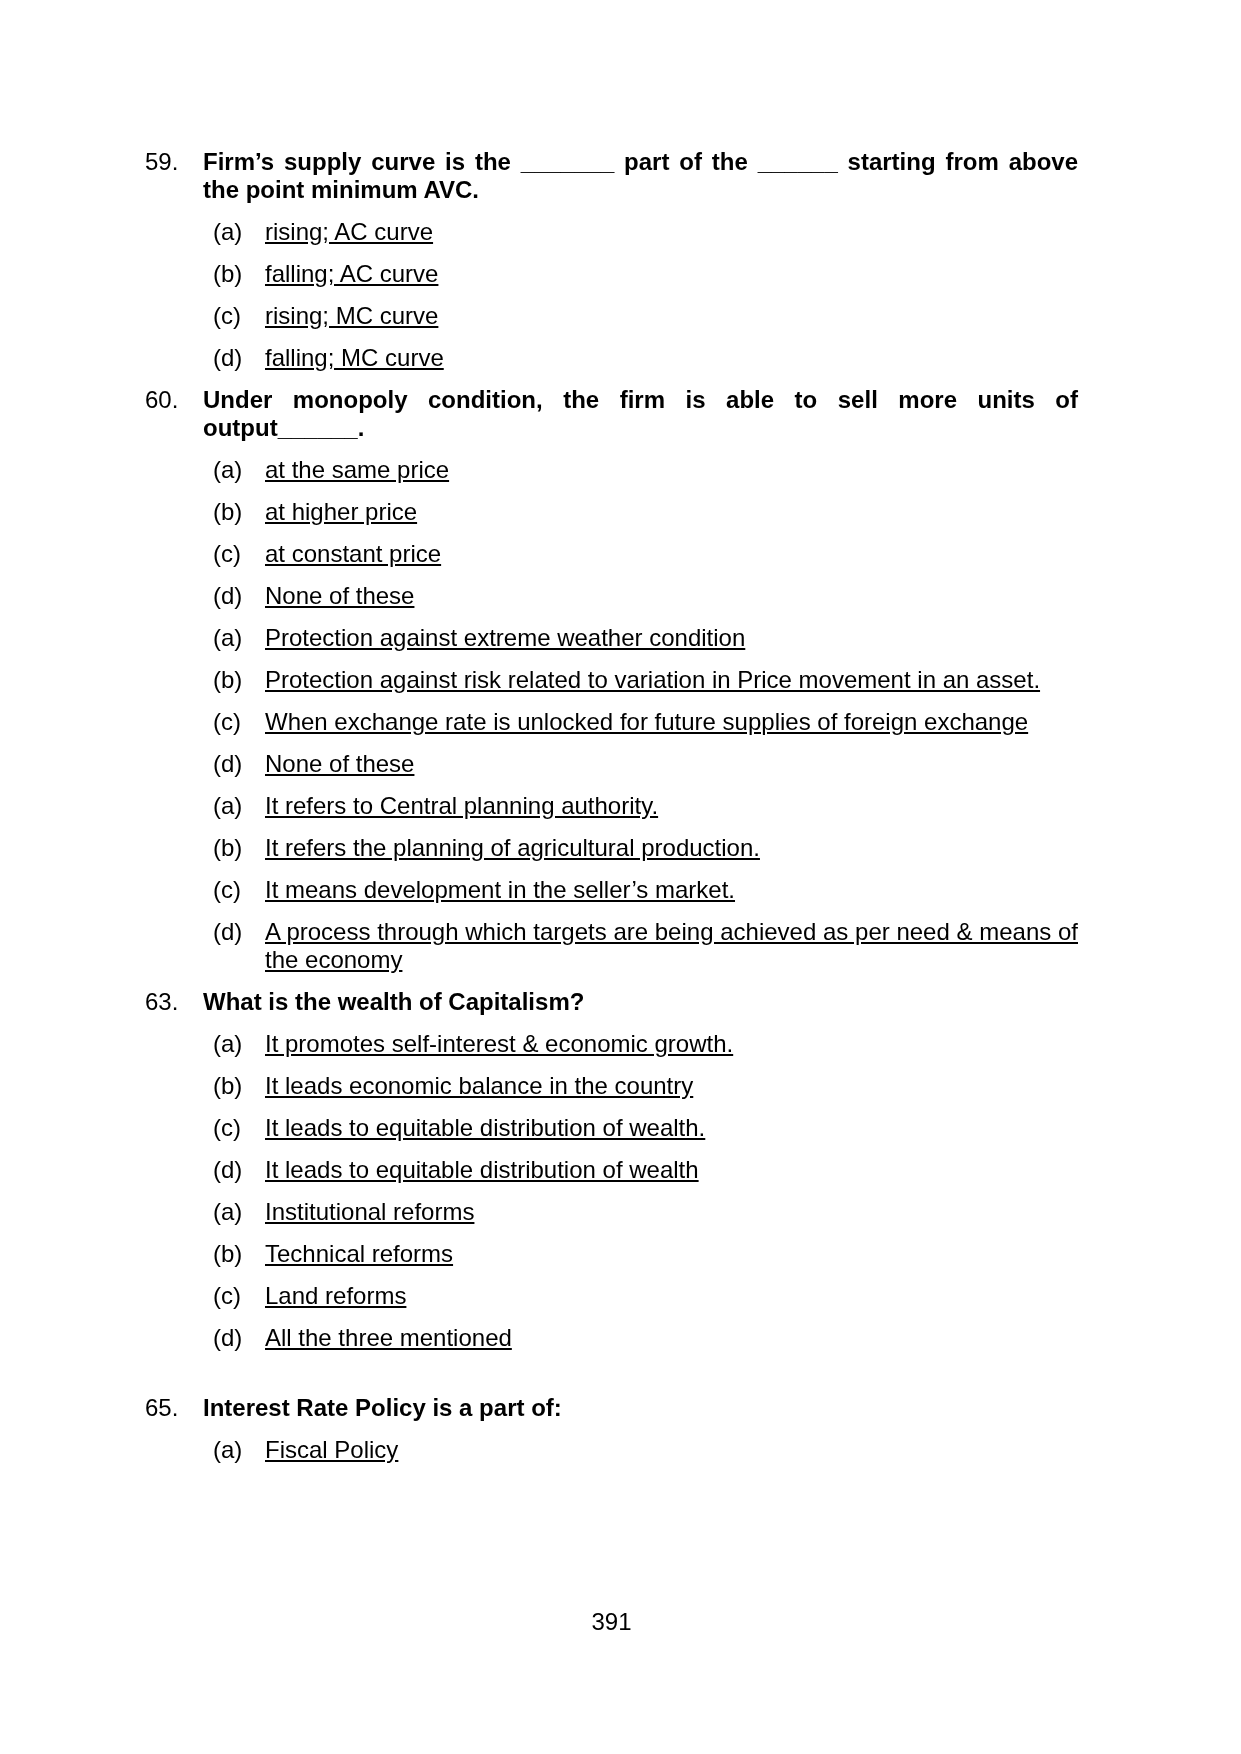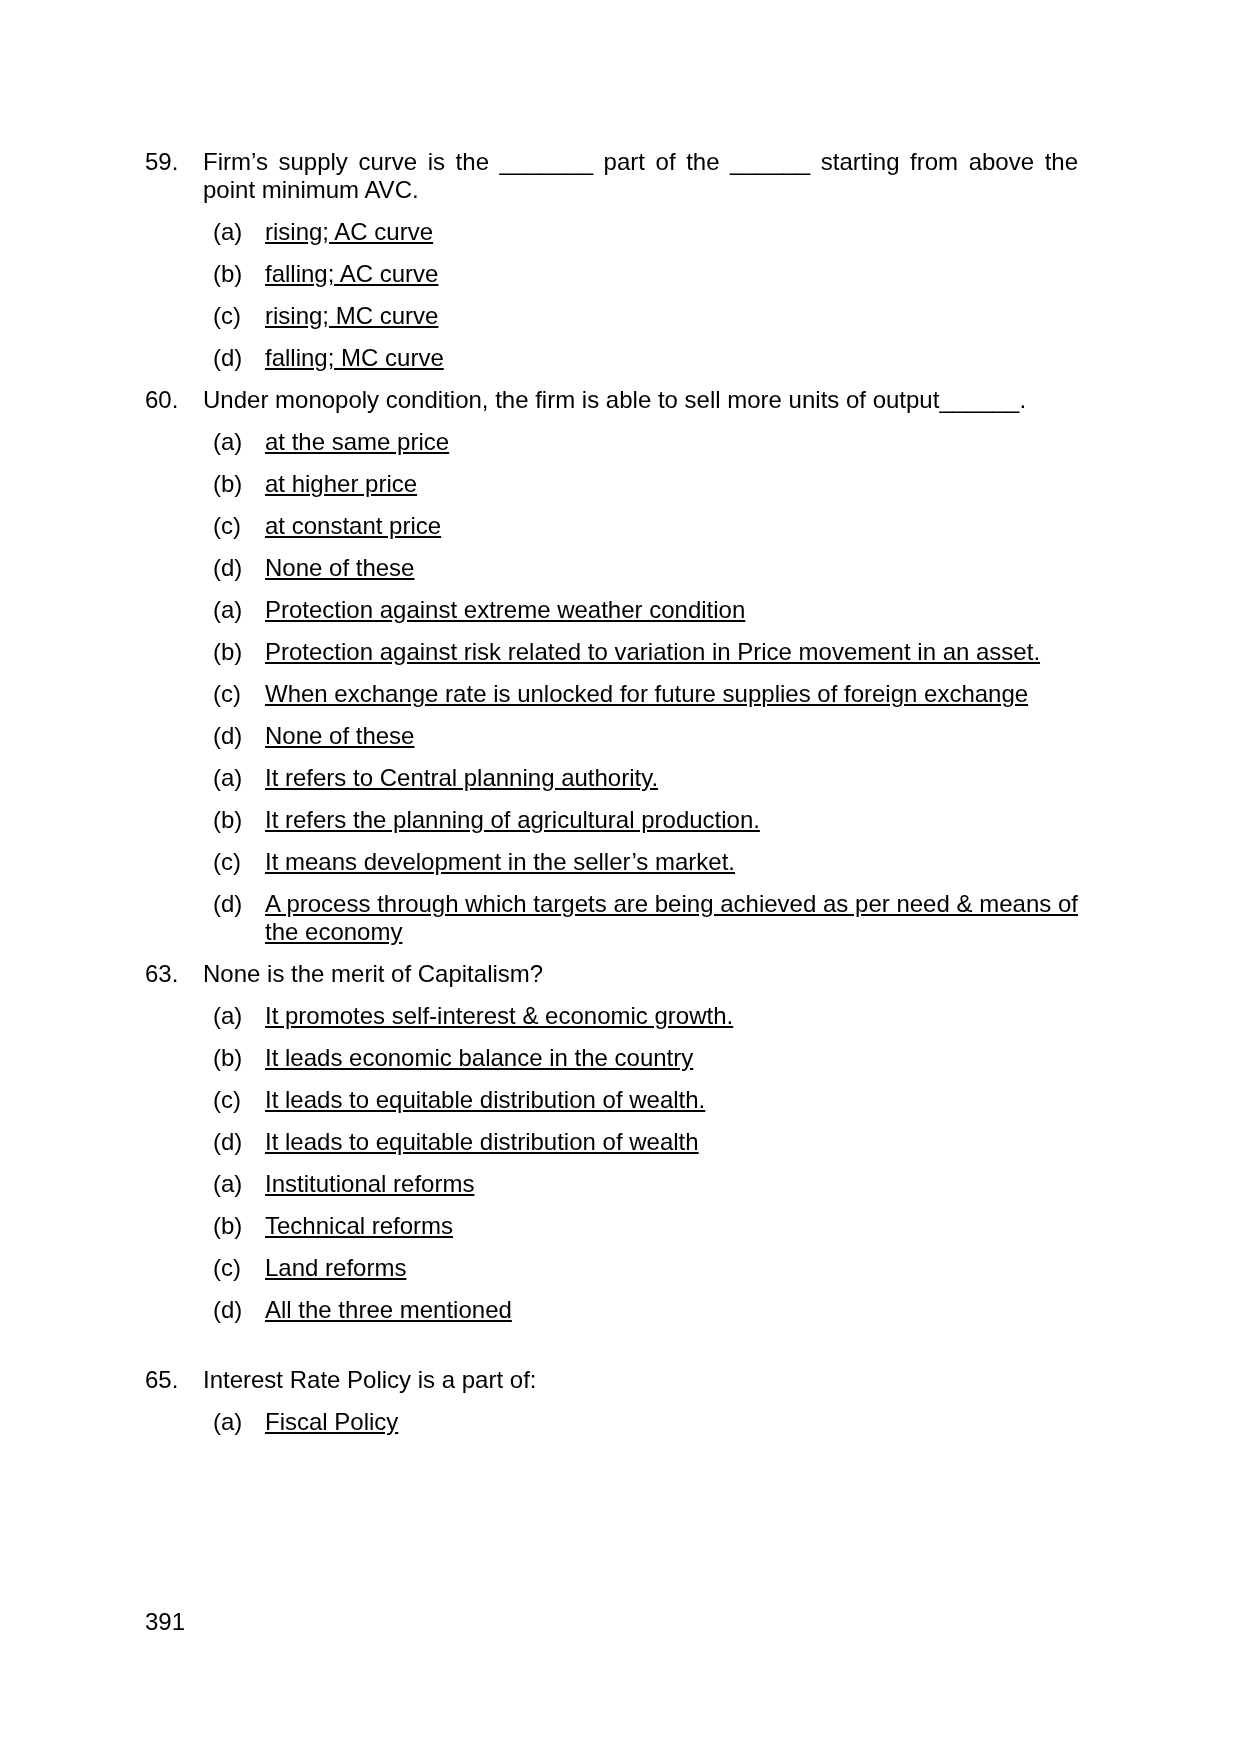--- a/index.html
+++ b/index.html
@@ -34,41 +34,42 @@
     display: flex;
     margin-bottom: 14px;
   }
   .q-num {
     width: 58px;
     flex: none;
   }
   .q-text {
     flex: 1;
     text-align: justify;
+    font-weight: bold;
   }
   .opt-row {
     display: flex;
     margin-left: 68px;
     margin-bottom: 14px;
   }
   .opt-marker {
     width: 52px;
     flex: none;
   }
   .opt-text {
     flex: 1;
     text-align: justify;
     text-decoration: underline;
   }
   .footer {
     position: absolute;
     top: 1608px;
     left: 145px;
     width: 933px;
-    text-align: left;
+    text-align: center;
   }
 </style>
 </head>
 <body>
 
 <div class="page">
   <div class="content" id="questions-root">
   <div class="question">
     <div class="q-header">
       <span class="q-num">59.</span>
@@ -169,21 +170,21 @@
   <div class="opt-row">
     <span class="opt-marker">(d)</span>
     <span class="opt-text">A process through which targets are being achieved as per need &amp; means of the economy</span>
   </div>
 </div>
   </div>
 
   <div class="question">
     <div class="q-header">
       <span class="q-num">63.</span>
-      <span class="q-text">None is the merit of Capitalism?</span>
+      <span class="q-text">What is the wealth of Capitalism?</span>
     </div>
     <div class="options">
   <div class="opt-row">
     <span class="opt-marker">(a)</span>
     <span class="opt-text">It promotes self-interest &amp; economic growth.</span>
   </div>
 
   <div class="opt-row">
     <span class="opt-marker">(b)</span>
     <span class="opt-text">It leads economic balance in the country</span>

